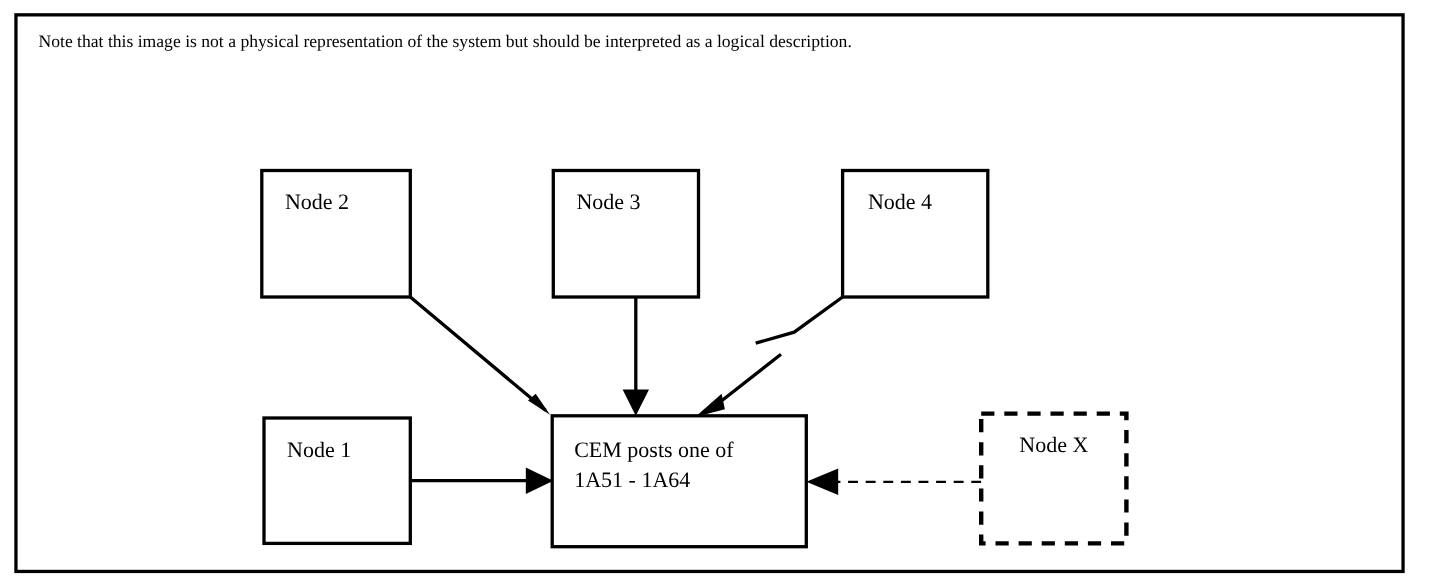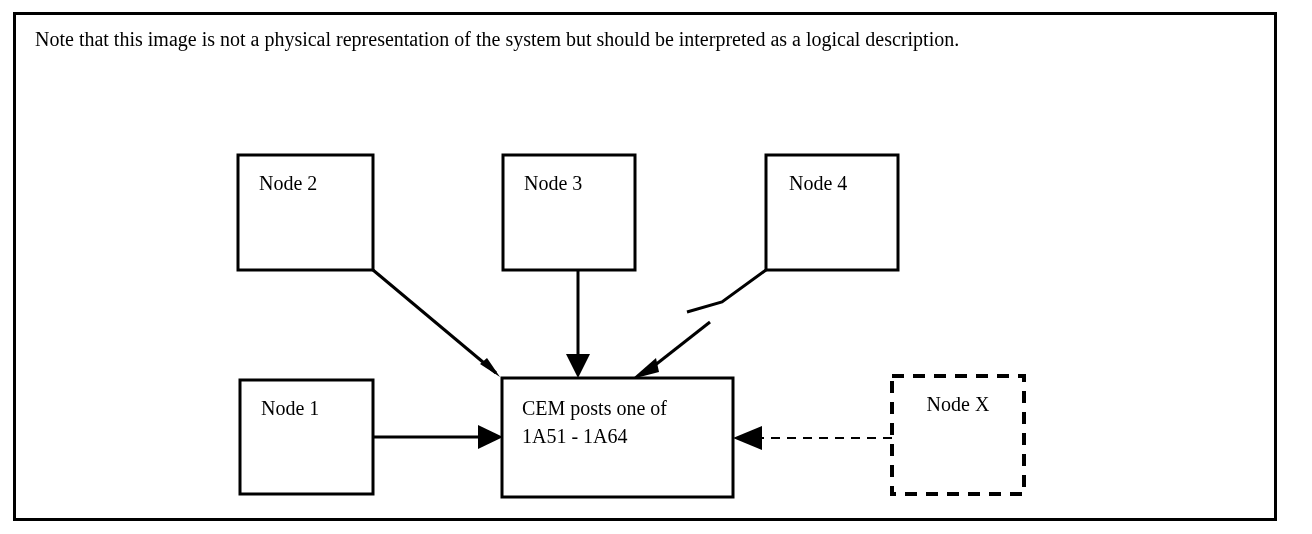--- a/index.html
+++ b/index.html
@@ -22,21 +22,21 @@
     width: 1264px;
     height: 509px;
     border: 3px solid #000000;
     box-sizing: border-box;
     background: #ffffff;
   }
   #note-text {
     position: absolute;
     left: 35px;
     top: 27px;
-    font-size: 20px;
+    font-size: 16px;
     line-height: 24px;
     color: #000000;
     white-space: nowrap;
     letter-spacing: 0px;
   }
   #diagram-svg {
     position: absolute;
     left: 0;
     top: 0;
     width: 1312px;

